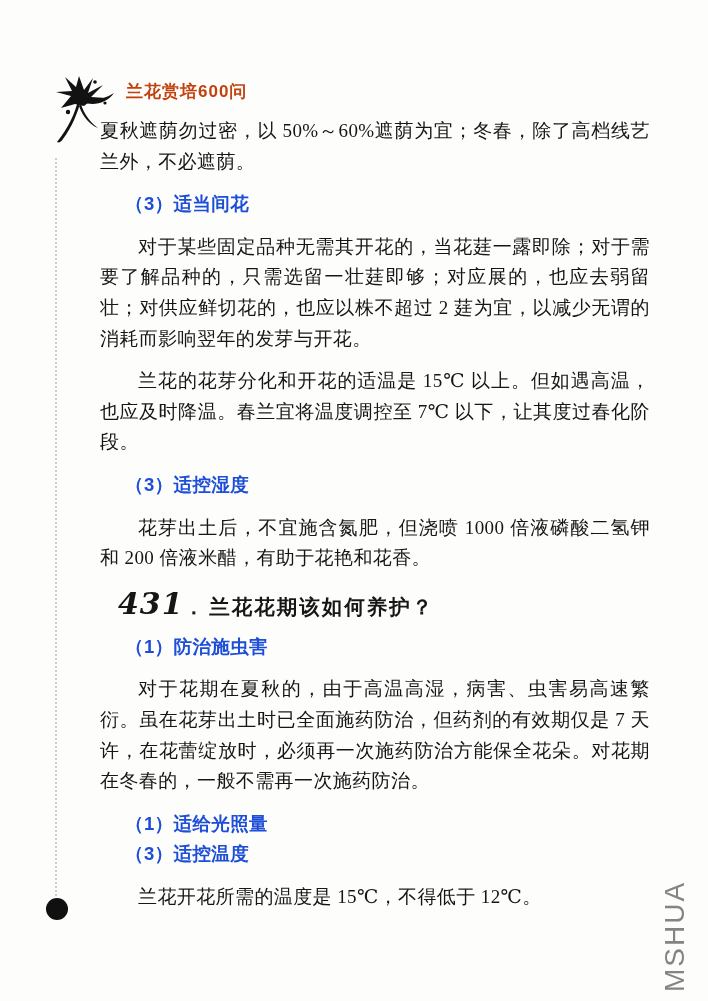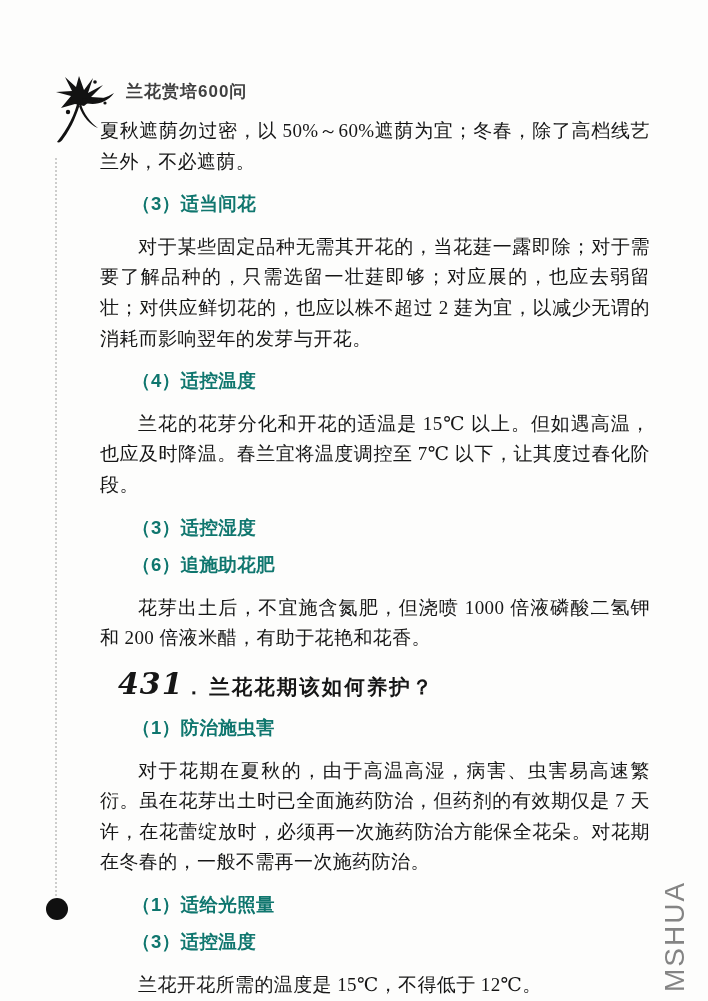--- a/index.html
+++ b/index.html
@@ -18,21 +18,21 @@
   .logo {
     position: absolute; left: 48px; top: 70px;
     width: 70px; height: 78px;
   }
   .book-title {
     position: absolute; left: 126px; top: 80px;
     font-family: "Liberation Sans", "DejaVu Sans", sans-serif;
     font-weight: bold;
     font-size: 17px;
     letter-spacing: 1px;
-    color: #404040;
+    color: #c2410c;
   }
   
   .binding-line {
     position: absolute; left: 55px; top: 158px;
     height: 738px; width: 0;
     border-left: 2px dotted #bdbdbd;
     opacity: 0.75;
   }
   
   .black-dot {
@@ -49,26 +49,26 @@
     letter-spacing: 0.4px;
   }
   .para {
     margin: 12px;
     text-align: justify;
     text-justify: inter-character;
     text-indent: 2em;
   }
   .para.continuation { text-indent: 0; }
   .subheading {
-    margin: 7px;
+    margin: 0;
     text-indent: 2em;
     font-family: "Liberation Sans", "DejaVu Sans", sans-serif;
     font-weight: bold;
     font-size: 18.5px;
-    color: #0f766e;
+    color: #1d4ed8;
   }
   .question-heading {
     margin: 11px 0 6px 30px;
     line-height: 36px;
     white-space: nowrap;
   }
   .question-number {
     font-family: "DejaVu Serif", "Liberation Serif", serif;
     font-style: italic;
     font-weight: bold;
@@ -120,24 +120,22 @@
   <div class="book-title">兰花赏培600问</div>
 
   <div class="binding-line"></div>
 
   <div class="black-dot"></div>
 
   <div class="content">
     <p class="para continuation">夏秋遮荫勿过密，以 50%～60%遮荫为宜；冬春，除了高档线艺兰外，不必遮荫。</p>
     <p class="subheading">（3）适当间花</p>
     <p class="para">对于某些固定品种无需其开花的，当花莛一露即除；对于需要了解品种的，只需选留一壮莛即够；对应展的，也应去弱留壮；对供应鲜切花的，也应以株不超过 2 莛为宜，以减少无谓的消耗而影响翌年的发芽与开花。</p>
-    <p class="subheading">（4）适控温度</p>
     <p class="para">兰花的花芽分化和开花的适温是 15℃ 以上。但如遇高温，也应及时降温。春兰宜将温度调控至 7℃ 以下，让其度过春化阶段。</p>
     <p class="subheading">（3）适控湿度</p>
-    <p class="subheading">（6）追施助花肥</p>
     <p class="para">花芽出土后，不宜施含氮肥，但浇喷 1000 倍液磷酸二氢钾和 200 倍液米醋，有助于花艳和花香。</p>
 
     <div class="question-heading">
       <span class="question-number">431</span><span class="question-sep">．</span>
       <span class="question-title">兰花花期该如何养护？</span>
     </div>
 
     <p class="subheading">（1）防治施虫害</p>
     <p class="para">对于花期在夏秋的，由于高温高湿，病害、虫害易高速繁衍。虽在花芽出土时已全面施药防治，但药剂的有效期仅是 7 天许，在花蕾绽放时，必须再一次施药防治方能保全花朵。对花期在冬春的，一般不需再一次施药防治。</p>
     <p class="subheading">（1）适给光照量</p>

